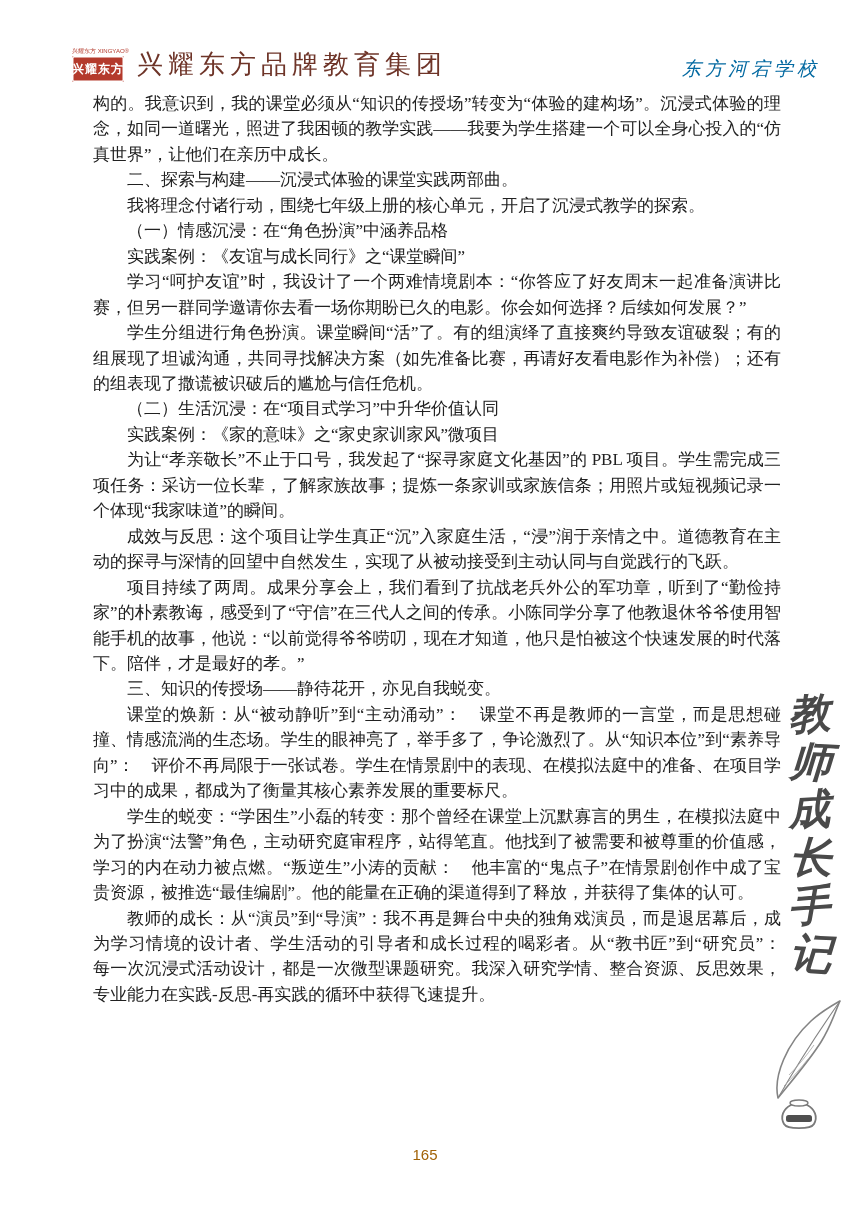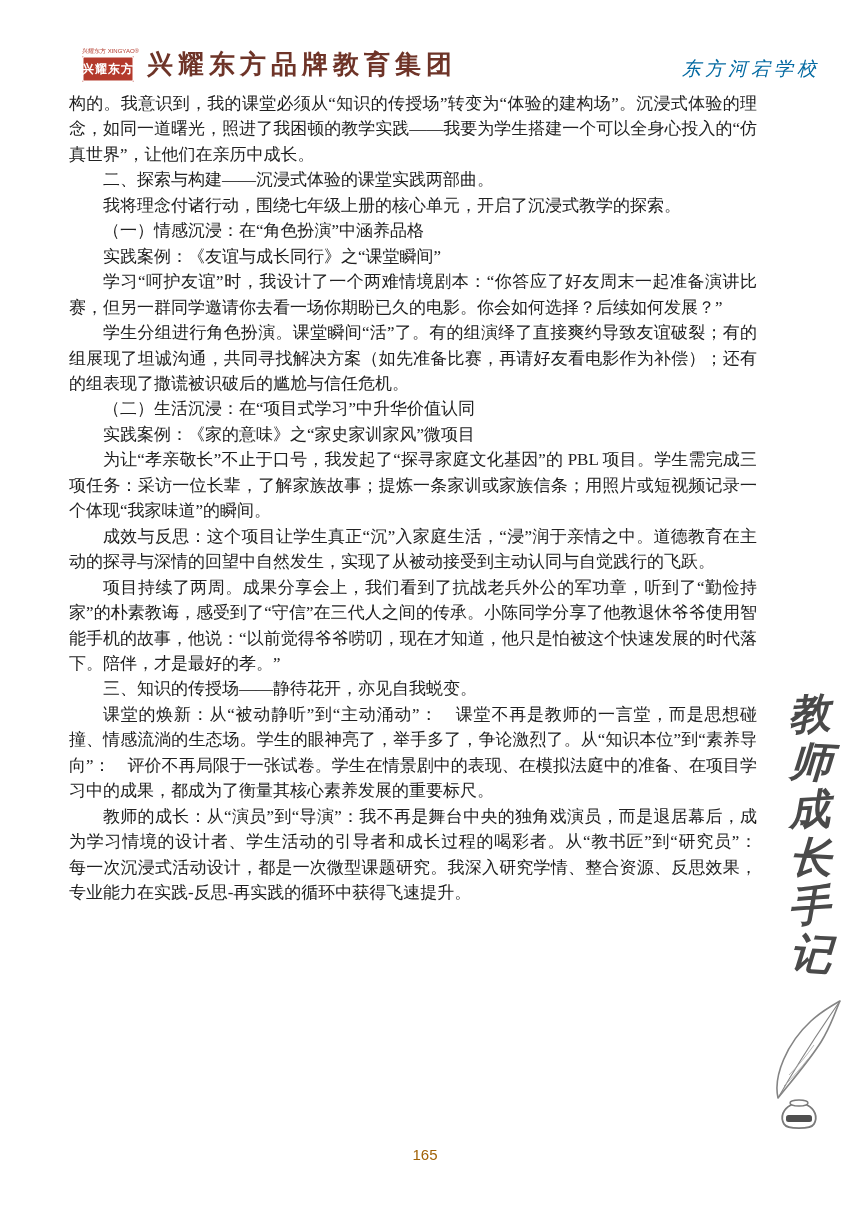--- a/index.html
+++ b/index.html
@@ -2,41 +2,41 @@
 <html lang="zh"><head>
 <meta charset="utf-8">
 <style>
   html,body{margin:0;padding:0;}
   body{background:#e9e9e9;font-family:"Liberation Serif","DejaVu Serif",serif;}
   .page{
     position:relative;width:850px;height:1205px;margin:0 auto;
     background:#ffffff;overflow:hidden;
   }
   
-  .brand{position:absolute;left:82px;top:48px;display:flex;align-items:flex-end;gap:9px;}
+  .brand{position:absolute;left:72px;top:48px;display:flex;align-items:flex-end;gap:9px;}
   .seal{position:relative;width:56px;}
   .seal-top{font-size:6px;line-height:7px;color:#b43a2c;white-space:nowrap;letter-spacing:0;font-family:"Liberation Sans",sans-serif;}
   .seal-top .reg{font-size:6px;vertical-align:top;}
   .seal-box{
     margin-top:1px;width:52px;height:26px;background:#b43a2c;color:#fff;
     font-size:12px;font-weight:bold;letter-spacing:1px;display:flex;
     align-items:center;justify-content:center;border-radius:2px;
     box-shadow:inset 0 0 0 1.5px #fff, inset 0 0 0 2.5px #b43a2c;
   }
   .org-name{
-    font-size:26px;font-weight:bold;color:#6e3428;letter-spacing:5px;
+    font-size:26px;font-weight:normal;color:#6e3428;letter-spacing:5px;
     line-height:34px;white-space:nowrap;
   }
   .school-name{
     position:absolute;right:30px;top:56px;font-size:19px;letter-spacing:4px;
     color:#0369a1;font-style:italic;white-space:nowrap;
   }
   
   .content{
-    position:absolute;left:69px;top:91px;width:688px;
+    position:absolute;left:93px;top:91px;width:688px;
     font-size:17px;line-height:25.45px;color:#212121;
     text-align:justify;
   }
   .content p{margin:0;text-indent:2em;}
   .content p.no-indent{text-indent:0;}
   
   .calligraphy{
     position:absolute;left:776px;top:690px;width:66px;
     display:flex;flex-direction:column;align-items:center;
     color:#4a4a4a;font-size:42px;line-height:48px;font-weight:bold;font-style:italic;
@@ -75,20 +75,21 @@
     <p>实践案例：《友谊与成长同行》之“课堂瞬间”</p>
     <p>学习“呵护友谊”时，我设计了一个两难情境剧本：“你答应了好友周末一起准备演讲比赛，但另一群同学邀请你去看一场你期盼已久的电影。你会如何选择？后续如何发展？”</p>
     <p>学生分组进行角色扮演。课堂瞬间“活”了。有的组演绎了直接爽约导致友谊破裂；有的组展现了坦诚沟通，共同寻找解决方案（如先准备比赛，再请好友看电影作为补偿）；还有的组表现了撒谎被识破后的尴尬与信任危机。</p>
     <p>（二）生活沉浸：在“项目式学习”中升华价值认同</p>
     <p>实践案例：《家的意味》之“家史家训家风”微项目</p>
     <p>为让“孝亲敬长”不止于口号，我发起了“探寻家庭文化基因”的 PBL 项目。学生需完成三项任务：采访一位长辈，了解家族故事；提炼一条家训或家族信条；用照片或短视频记录一个体现“我家味道”的瞬间。</p>
     <p>成效与反思：这个项目让学生真正“沉”入家庭生活，“浸”润于亲情之中。道德教育在主动的探寻与深情的回望中自然发生，实现了从被动接受到主动认同与自觉践行的飞跃。</p>
     <p>项目持续了两周。成果分享会上，我们看到了抗战老兵外公的军功章，听到了“勤俭持家”的朴素教诲，感受到了“守信”在三代人之间的传承。小陈同学分享了他教退休爷爷使用智能手机的故事，他说：“以前觉得爷爷唠叨，现在才知道，他只是怕被这个快速发展的时代落下。陪伴，才是最好的孝。”</p>
     <p>三、知识的传授场——静待花开，亦见自我蜕变。</p>
     <p>课堂的焕新：从“被动静听”到“主动涌动”：　课堂不再是教师的一言堂，而是思想碰撞、情感流淌的生态场。学生的眼神亮了，举手多了，争论激烈了。从“知识本位”到“素养导向”：　评价不再局限于一张试卷。学生在情景剧中的表现、在模拟法庭中的准备、在项目学习中的成果，都成为了衡量其核心素养发展的重要标尺。</p>
+    <p>学生的蜕变：“学困生”小磊的转变：那个曾经在课堂上沉默寡言的男生，在模拟法庭中为了扮演“法警”角色，主动研究庭审程序，站得笔直。他找到了被需要和被尊重的价值感，学习的内在动力被点燃。“叛逆生”小涛的贡献：　他丰富的“鬼点子”在情景剧创作中成了宝贵资源，被推选“最佳编剧”。他的能量在正确的渠道得到了释放，并获得了集体的认可。</p>
     <p>教师的成长：从“演员”到“导演”：我不再是舞台中央的独角戏演员，而是退居幕后，成为学习情境的设计者、学生活动的引导者和成长过程的喝彩者。从“教书匠”到“研究员”：　每一次沉浸式活动设计，都是一次微型课题研究。我深入研究学情、整合资源、反思效果，专业能力在实践-反思-再实践的循环中获得飞速提升。</p>
   </div>
 
   <div class="calligraphy">
     <span>教</span>
     <span>师</span>
     <span>成</span>
     <span>长</span>
     <span>手</span>
     <span>记</span>

